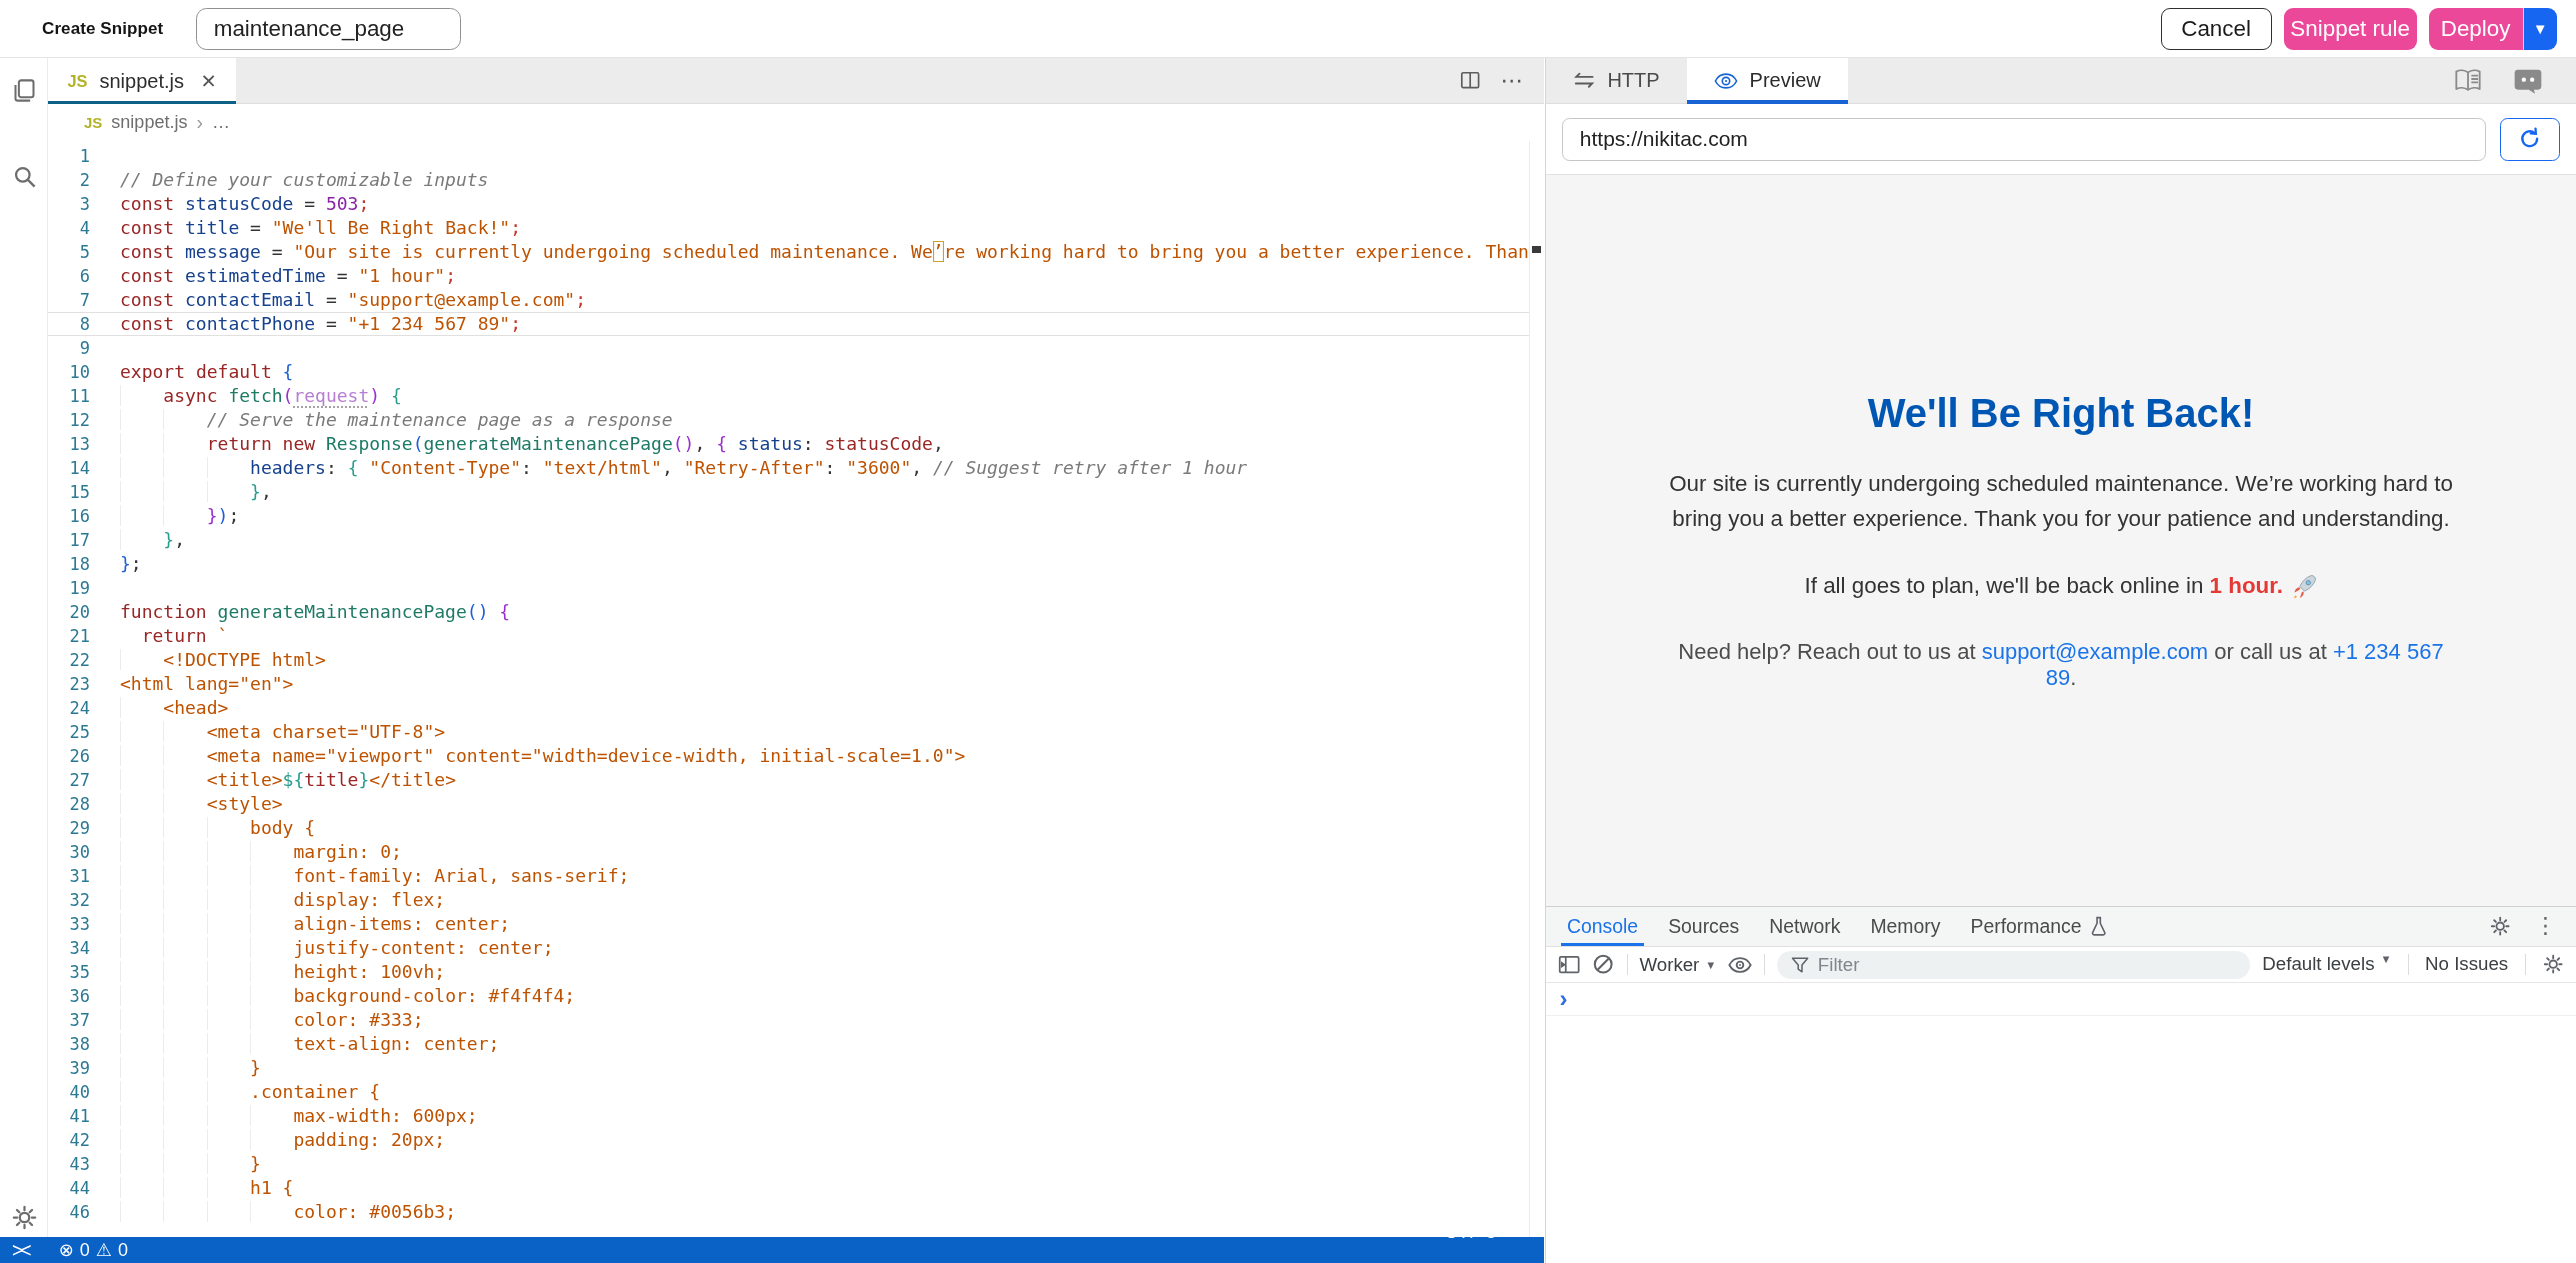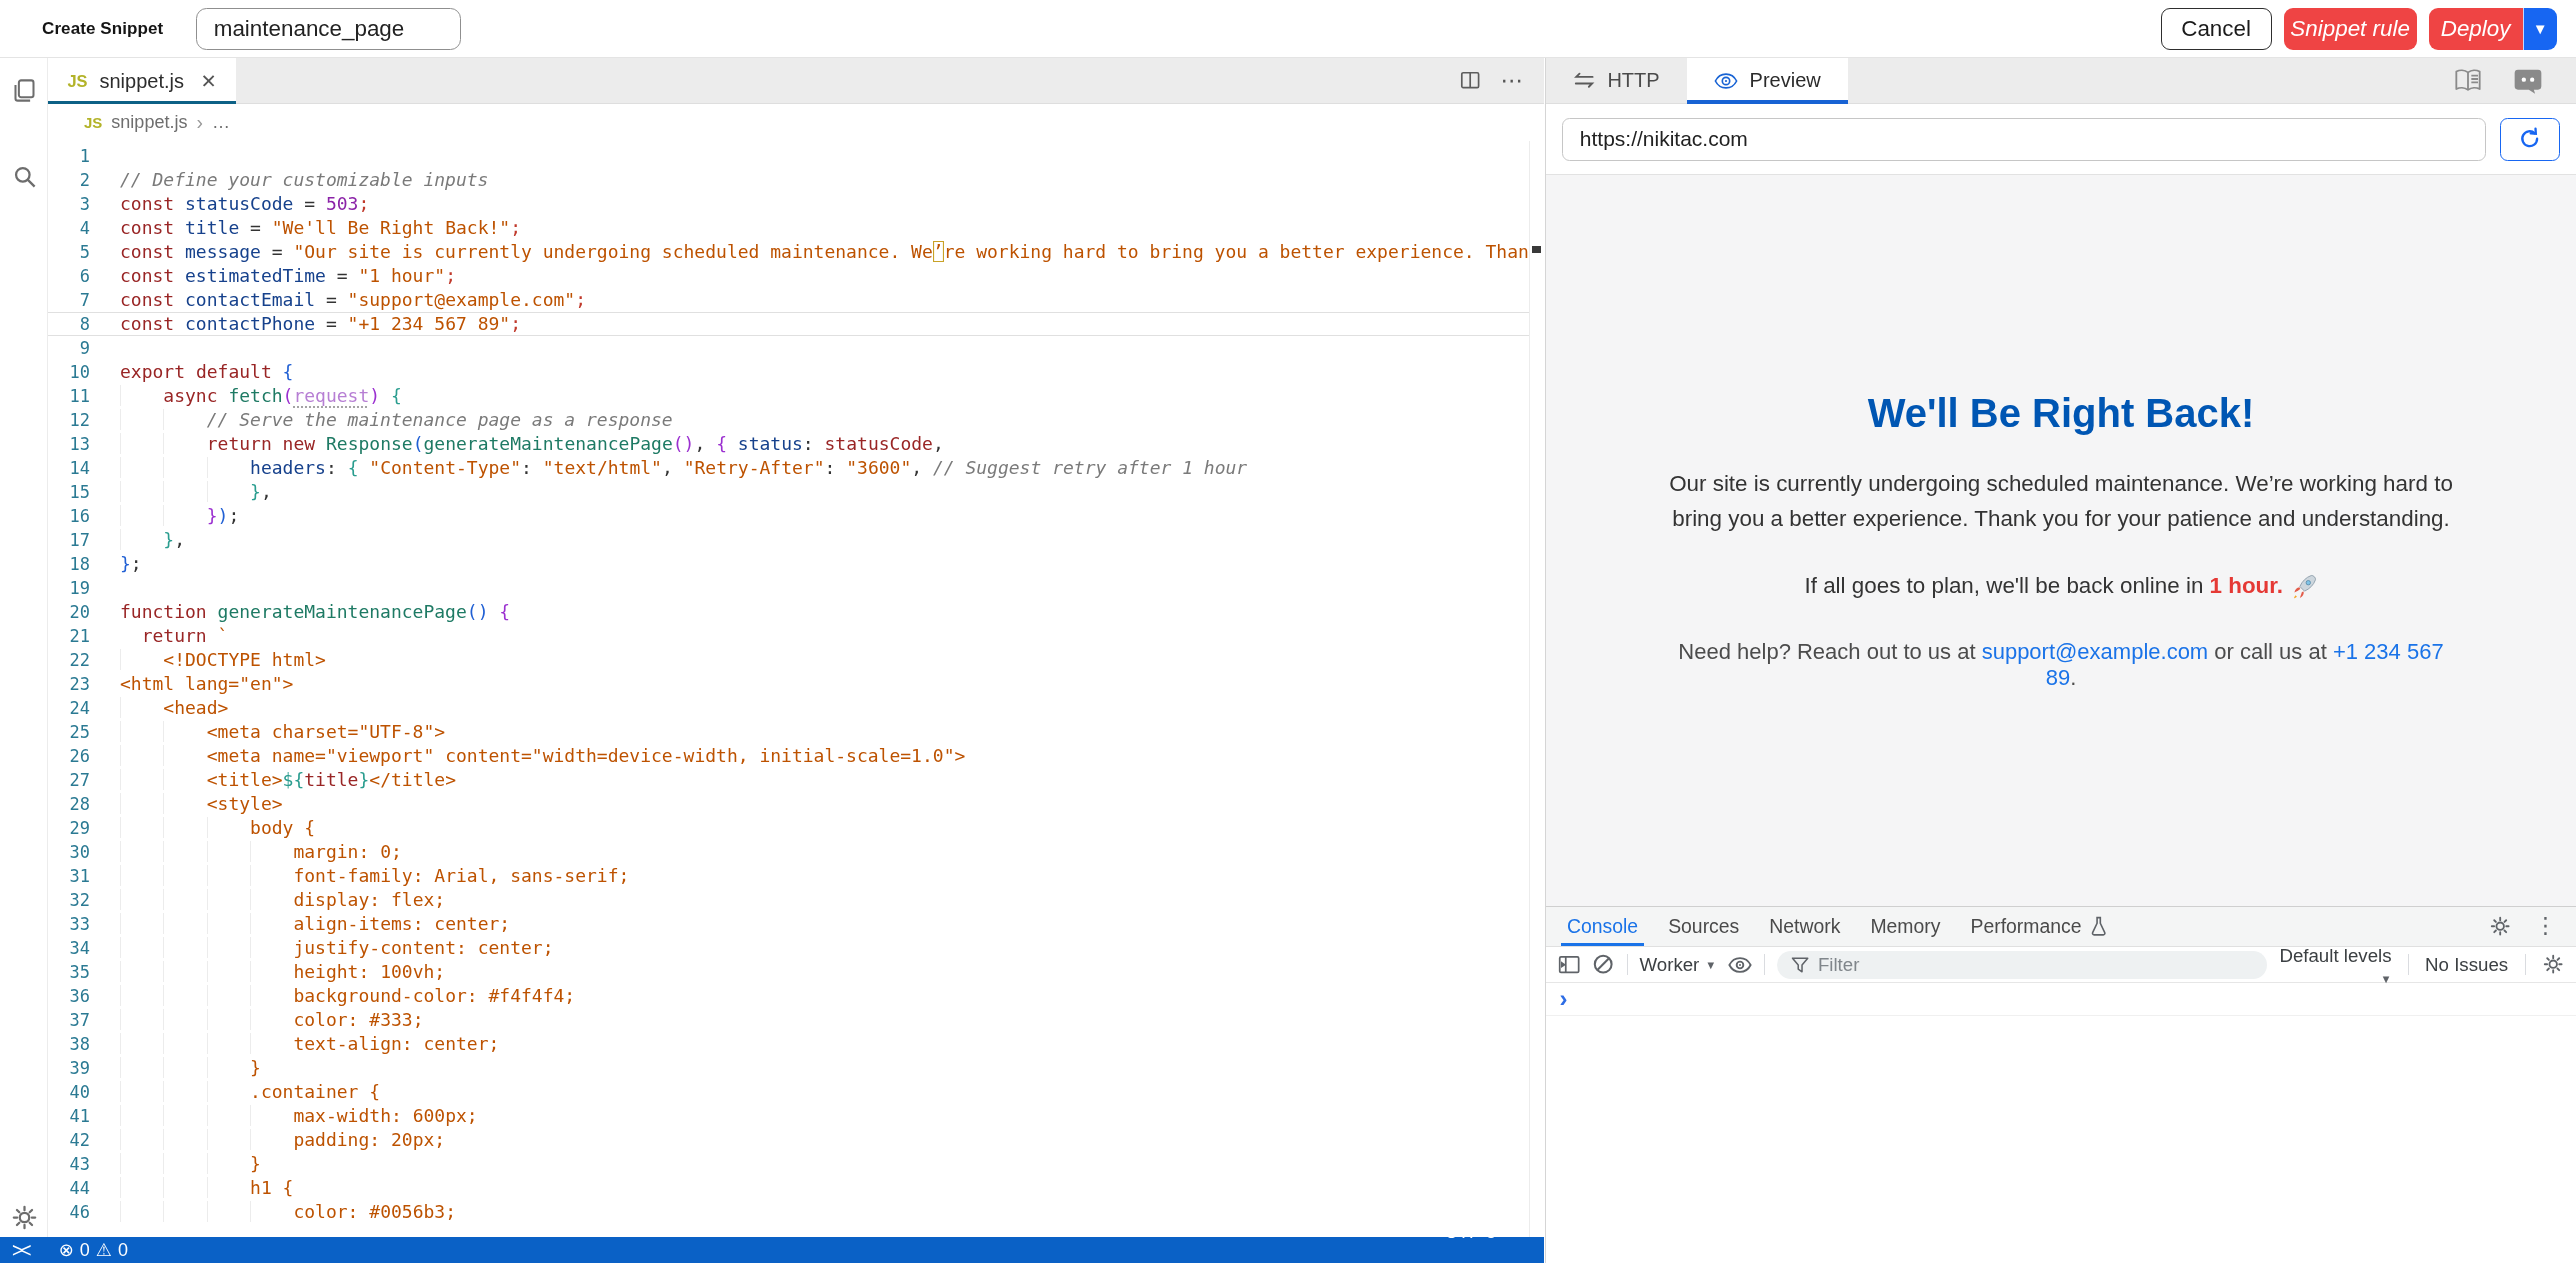--- a/index.html
+++ b/index.html
@@ -10,21 +10,21 @@
   
   .topbar { position:absolute; top:0; left:0; width:100%; height:58px; background:#fff;
             border-bottom:0.7px solid #e4e4e4; display:flex; align-items:center; padding:0 19.4px 0 42px; }
   .topbar h1 { font-size:17px; font-weight:700; color:#151515; letter-spacing:0.1px; }
   .name-input { margin-left:33px; width:265px; height:42px; border:1.1px solid #8f8f8f; border-radius:10.5px;
                 font-size:22.4px; color:#222; padding:0 16.4px; font-family:"Liberation Sans",sans-serif; outline:none; }
   .topbar .spacer { flex:1; }
   .btn { height:42px; display:inline-flex; align-items:center; justify-content:center;
          font-size:22.4px; border-radius:9px; cursor:pointer; }
   .btn-cancel { width:111px; background:#fff; border:1.5px solid #2e2e2e; color:#1b1b1b; margin-right:12px; }
-  .btn-blue { background:#ef4444; color:#fff; border:none;font-style:italic; }
+  .btn-blue { background:#ec4899; color:#fff; border:none; }
   .btn-rule { width:133px; margin-right:12px; }
   .deploy-group { display:flex; height:42px; border-radius:9px; overflow:hidden; }
   .btn-deploy { width:94px; border-radius:0; }
   .deploy-caret { width:34px; background:#1766f2; color:#fff; display:flex; align-items:center; justify-content:center;
                   border-left:0.7px solid rgba(255,255,255,.75); font-size:15px; cursor:pointer; }
 
   
   .main { position:absolute; top:58px; left:0; right:0; bottom:0; }
   .left-pane { position:absolute; top:0; left:0; width:1544px; height:100%; }
   .right-pane { position:absolute; top:0; left:1545px; right:0; height:100%; border-left:0.7px solid #d5d5d5; background:#fff; }
@@ -110,21 +110,21 @@
   .dt-toolbar { height:36px; border-bottom:0.7px solid #e6e6e6; display:flex; align-items:center; padding:0 12px; gap:12px; }
   .vdiv { width:0.7px; height:21px; background:#dadce0; flex:none; }
   .dt-worker { font-size:18.7px; color:#3c4043; display:flex; align-items:center; gap:6px; cursor:pointer; }
   .dt-caret { font-size:11.2px; color:#5f6368; }
   .filter-pill { flex:1; height:28px; background:#eef1f2; border-radius:15px; display:flex; align-items:center;
                  gap:9px; padding:0 13.5px; max-width:912px; }
   .filter-pill input { border:none; background:transparent; outline:none; font-size:18.7px; color:#333; width:100%;
                        font-family:"Liberation Sans",sans-serif; }
   .filter-pill input::placeholder { color:#80868b; }
   .dt-right { margin-left:auto; display:flex; align-items:center; gap:16.4px; }
-  .dt-label { font-size:18.7px; color:#3c4043; display:flex; align-items:flex-end; gap:6px; cursor:pointer;flex-direction:column; }
+  .dt-label { font-size:18.7px; color:#3c4043; display:flex; align-items:flex-start; gap:6px; cursor:pointer; }
   .dt-body { position:relative; }
   .console-prompt { height:33px; border-bottom:0.7px solid #f0f0f0; display:flex; align-items:center; padding-left:13.5px; }
   .prompt-chevron { color:#2e6de5; font-size:24px; font-weight:700; line-height:1; }
 
   .icon-btn { cursor:pointer; display:flex; align-items:center; justify-content:center; }
 </style>
 </head>
 <body>
 
 <div class="app">

